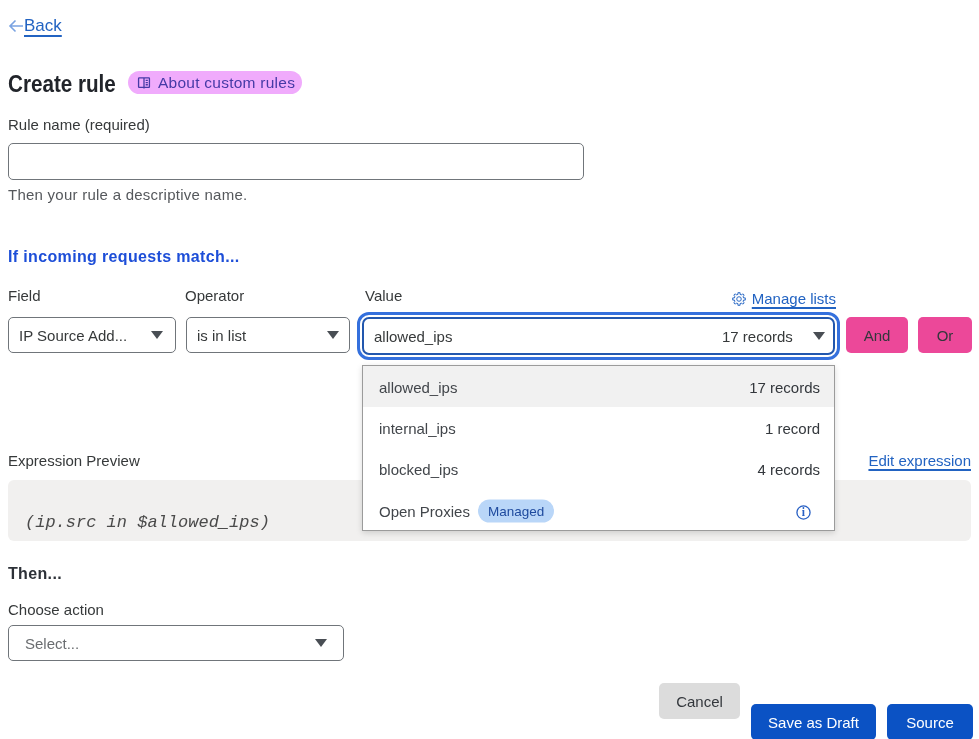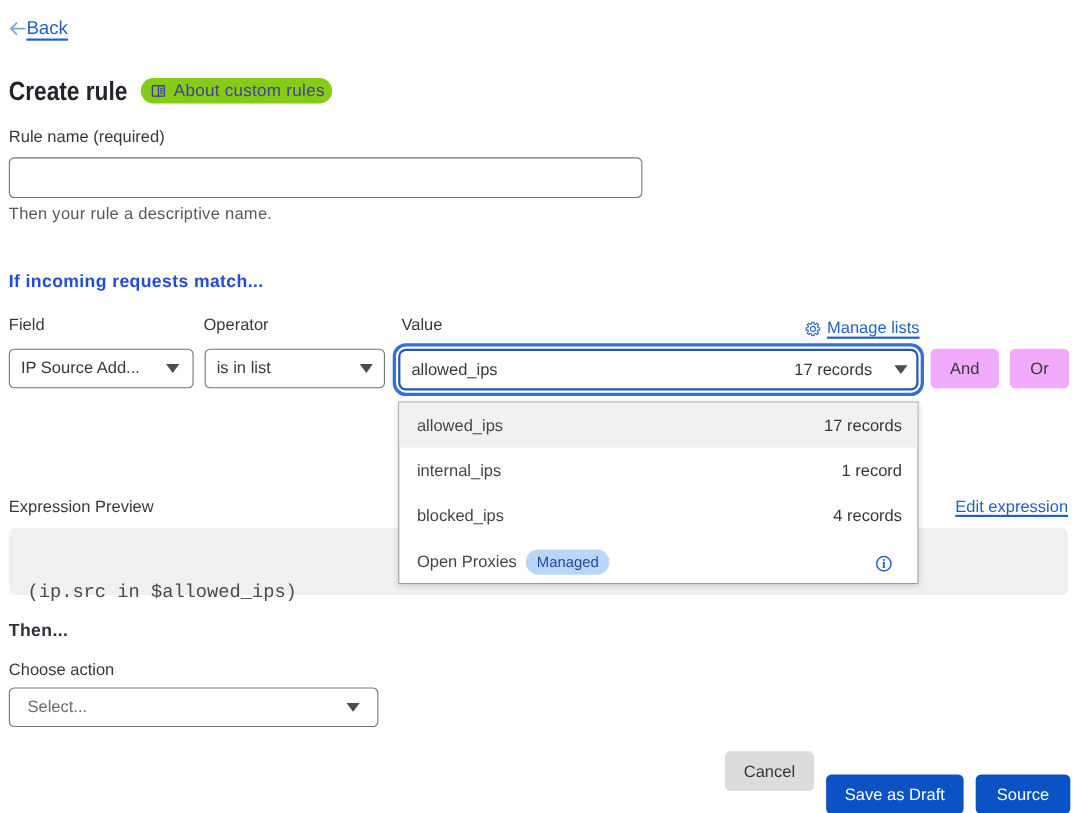--- a/index.html
+++ b/index.html
@@ -5,39 +5,39 @@
   * { margin:0; padding:0; box-sizing:border-box; }
   html,body { width:979px; height:739px; background:#fff; font-family:"Liberation Sans", sans-serif; }
   body { position:relative; overflow:hidden; }
   .abs { position:absolute; }
   .link { color:#2263c2; text-decoration:underline; text-underline-offset:3px; text-decoration-thickness:1.5px; }
   .lbl { font-size:15px; color:#36393a; }
   .sel { position:absolute; background:#fff; border:1px solid #70757a; border-radius:5px; height:36px; }
   .seltxt { position:absolute; font-size:15px; color:#36393a; top:50%; transform:translateY(-50%); white-space:nowrap; }
   .caret { position:absolute; width:0; height:0; border-left:6.5px solid transparent; border-right:6.5px solid transparent; border-top:8px solid #494e54; top:14px; }
   .btn { position:absolute; height:36px; border-radius:5px; font-size:15px; display:flex; align-items:center; justify-content:center; }
-  .btn-gray { background:#f0abfc; color:#33373c; }
+  .btn-gray { background:#ec4899; color:#33373c; }
   .btn-blue { background:#0b52c4; color:#fff;margin-top:21px; }
   .menurow { position:absolute; left:0; width:100%; height:41.3px; }
   .menurow .ml { position:absolute; left:16px; top:50%; transform:translateY(-50%); font-size:15px; color:#42464b; }
   .menurow .mr { position:absolute; right:14px; top:50%; transform:translateY(-50%); font-size:15px; color:#33373c; }
 </style>
 </head>
 <body>
 
 <div class="abs" style="left:8px; top:16px; height:20px;">
   <svg width="17" height="14" viewBox="0 0 17 14" style="position:absolute; left:0; top:3px;">
     <path d="M2 7 H15 M7.5 1.5 L2 7 L7.5 12.5" stroke="#7aa3e2" stroke-width="1.6" fill="none"></path>
   </svg>
   <span class="link" style="position:absolute; left:16px; top:0; font-size:17px; text-underline-offset:4px;">Back</span>
 </div>
 
 <div class="abs" style="left:8px; top:70px; font-size:24px; font-weight:bold; color:#21242a; transform:scaleX(0.86); transform-origin:left top; white-space:nowrap;">Create rule</div>
 
-<div class="abs" style="left:128px; top:71px; height:23px; background:#84cc16; border-radius:12px; display:flex; align-items:center; padding:0 7px 0 9px;">
+<div class="abs" style="left:128px; top:71px; height:23px; background:#f0abfc; border-radius:12px; display:flex; align-items:center; padding:0 7px 0 9px;">
   <svg width="14" height="14" viewBox="0 0 16 16" style="margin-right:7px; flex:none;">
     <rect x="1.8" y="2.2" width="12.4" height="10.8" rx="0.6" stroke="#453aa6" stroke-width="1.5" fill="none"></rect>
     <path d="M8 2.2 L8 14.4" stroke="#453aa6" stroke-width="1.5" fill="none"></path>
     <path d="M9.9 5 L12.4 5 M9.9 7.5 L12.4 7.5 M9.9 10 L12.4 10" stroke="#453aa6" stroke-width="1.5" fill="none"></path>
   </svg>
   <span style="font-size:15.5px; letter-spacing:0.25px; color:#453aa6; white-space:nowrap;">About custom rules</span>
 </div>
 
 <div class="abs lbl" style="left:8px; top:116px;">Rule name (required)</div>
 <div class="abs" style="left:8px; top:143px; width:576px; height:37px; border:1px solid #70757a; border-radius:5px; background:#fff;"></div>
@@ -69,21 +69,21 @@
 <span class="seltxt" style="left:722px; top:336px;">17 records</span>
 <div class="caret" style="left:813px; top:332px;"></div>
 
 <div class="btn btn-gray" style="left:846px; top:317px; width:62px;">And</div>
 <div class="btn btn-gray" style="left:918px; top:317px; width:54px;">Or</div>
 
 <div class="abs lbl" style="left:8px; top:452px;">Expression Preview</div>
 <span class="link abs" style="top:452px; right:8px; font-size:15px;">Edit expression</span>
 
 <div class="abs" style="left:8px; top:480px; width:963px; height:61px; background:#f1f0ef; border-radius:6px;"></div>
-<div class="abs" style="left:25px; top:530px; font-family:'Liberation Mono', monospace; font-size:17px; color:#4a4a4a;">(ip.src in $allowed_ips)</div>
+<div class="abs" style="left:25px; top:513px; font-family:'Liberation Mono', monospace; font-size:17px; color:#4a4a4a;font-style:italic;">(ip.src in $allowed_ips)</div>
 
 <div class="abs" style="left:362px; top:365px; width:473px; height:166px; background:#fff; border:1px solid #9b9b9b; box-shadow:0 2px 6px rgba(0,0,0,0.15); z-index:5;">
   <div class="menurow" style="top:0; background:#f1f1f1;">
     <span class="ml">allowed_ips</span>
       <span class="mr">17 records</span>
   </div>
   <div class="menurow" style="top:41.3px;">
     <span class="ml">internal_ips</span>
       <span class="mr">1 record</span>
   </div>

